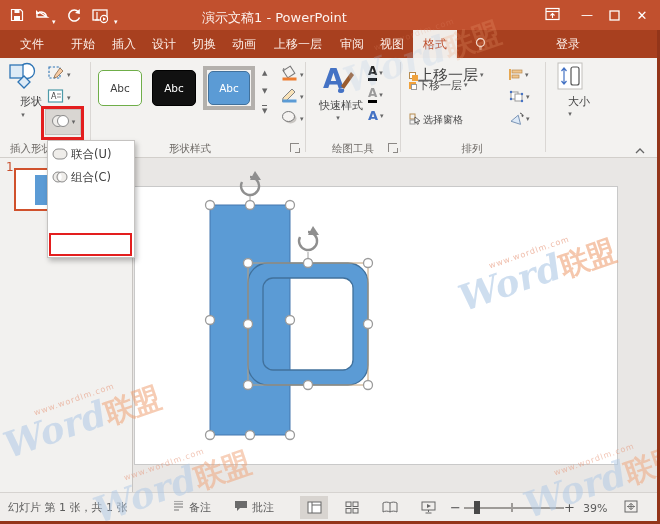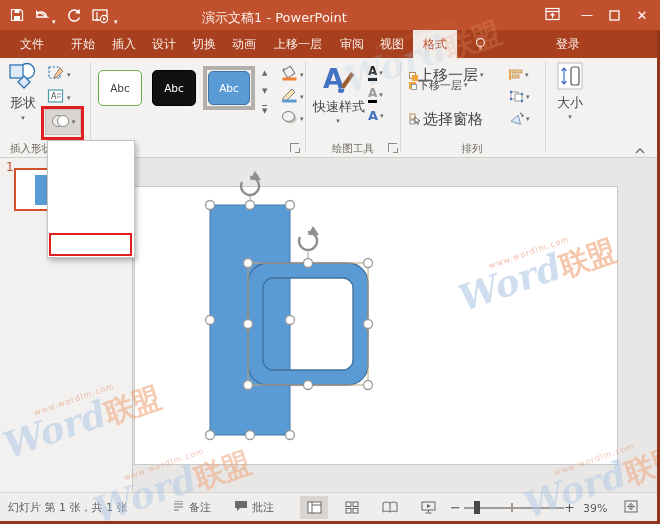--- a/index.html
+++ b/index.html
@@ -18,21 +18,21 @@
   
   .tabrow { left:0; top:30px; width:660px; height:28px; background:#A8401F; }
   .tab { position:absolute; top:0; height:28px; display:flex; align-items:center; justify-content:center; color:#FCEEE8; font-size:12px; }
   .tab.active { background:#F1ECE8; color:#BE4E2C; }
   .tab.dim { color:#EFC4B4; }
 
   
   .ribbon { left:0; top:58px; width:660px; height:100px; background:#F3F2F0; border-bottom:1px solid #D2CFCB; }
   .grp-sep { position:absolute; top:4px; width:1px; height:90px; background:#DAD7D4; }
   .grp-label { position:absolute; top:84px; font-size:10.5px; color:#6E6A66; text-align:center; }
-  .rbtn-label { font-size:13px; color:#444; text-align:center; }
+  .rbtn-label { font-size:11px; color:#444; text-align:right; }
   .dda { font-size:7px; color:#666; line-height:1; }
   .tile { position:absolute; top:12px; width:44px; height:36px; border-radius:5px; display:flex; align-items:center; justify-content:center; font-size:10.5px; }
   .mini-row { position:absolute; display:flex; align-items:center; gap:2px; }
   .sq { display:inline-block; width:7px; height:7px; }
   .launcher { position:absolute; top:85px; width:9px; height:9px; border-left:1px solid #8B8885; border-top:1px solid #8B8885; }
   .launcher:after { content:""; position:absolute; right:-1px; bottom:-1px; width:4px; height:4px; border-right:1.5px solid #8B8885; border-bottom:1.5px solid #8B8885; }
 
   
   .menu { left:47px; top:140px; width:88px; height:118px; background:#FFFFFF; border:1px solid #C5C3C1; box-shadow:2px 3px 5px rgba(0,0,0,.25); z-index:60; }
   .mi { position:absolute; left:1px; width:84px; height:22px; display:flex; align-items:center; }
@@ -217,20 +217,21 @@
   </div>
   <div class="mini-row" style="left:281px;top:51px">
     <span>
       <svg width="17" height="16" viewBox="0 0 17 16">
           <ellipse cx="9.5" cy="9.5" rx="6" ry="5" fill="#C9C6C2"></ellipse>
           <ellipse cx="7.5" cy="7.5" rx="6" ry="5" fill="#F5F3F1" stroke="#777" stroke-width="1"></ellipse>
         </svg>
     </span>
     <span class="dda">▾</span>
   </div>
+  <div class="grp-label" style="left:130px;width:120px">形状样式</div>
   <span class="launcher" style="left:290px"></span>
   <div class="grp-sep" style="left:305px"></div>
 
   <div class="abs" style="left:313px;top:4px;width:50px;height:74px;text-align:center">
     <span>
       <svg width="34" height="32" viewBox="0 0 34 32">
           <text x="2" y="26" font-size="27" font-weight="bold" fill="#4472C4">A</text>
           <path d="M20 24 L30 10 L33 13 L23 27 Z" fill="#9A5B2E"></path>
           <path d="M18 26 q-3 5 2 5 q4 0 3 -4 Z" fill="#4472C4"></path>
         </svg>
@@ -269,21 +270,21 @@
     <span class="dda">▾</span>
   </div>
   <div class="mini-row" style="left:409px;top:52px">
     <span>
       <svg width="12" height="12" viewBox="0 0 12 12">
           <rect x="1" y="1" width="5" height="5" fill="none" stroke="#B78B4F"></rect>
           <rect x="1" y="7" width="5" height="4" fill="none" stroke="#999"></rect>
           <path d="M6 4 L11 8 L8.5 8.3 L9.5 11 L8.3 11.3 L7.3 8.8 L6 10 Z" fill="#fff" stroke="#333" stroke-width="0.7"></path>
         </svg>
     </span>
-    <span class="nw" style="font-size:15px;color:#444">选择窗格</span>
+    <span class="nw" style="font-size:10px;color:#444">选择窗格</span>
   </div>
   <div class="mini-row" style="left:509px;top:8px">
     <span>
       <svg width="14" height="12" viewBox="0 0 14 12">
           <rect x="3" y="1" width="10" height="3" fill="#F0C58C" stroke="#B78B4F" stroke-width="0.7"></rect>
           <rect x="3" y="6" width="7" height="3" fill="#F0C58C" stroke="#B78B4F" stroke-width="0.7"></rect>
           <path d="M1 0 v11" stroke="#E2890F" stroke-width="1.4"></path>
         </svg>
     </span>
     <span class="dda">▾</span>
@@ -378,20 +379,38 @@
       <circle cx="234" cy="103" r="4.5"></circle>
     <circle cx="114" cy="164" r="4.5"></circle>
       <circle cx="234" cy="164" r="4.5"></circle>
     <circle cx="114" cy="225" r="4.5"></circle>
       <circle cx="174" cy="225" r="4.5"></circle>
       <circle cx="234" cy="225" r="4.5"></circle>
   </g>
 </svg>
 
 <div class="abs menu">
+  <div class="mi" style="top:2px">
+    <span class="mic">
+      <svg width="16" height="12" viewBox="0 0 16 12">
+          <path d="M6 1 a5 5 0 0 0 0 10 h4 a5 5 0 0 0 0 -10 Z" fill="#EFEDEA" stroke="#8A8A8A" stroke-width="1"></path>
+        </svg>
+    </span>
+    <span class="mil">联合(U)</span>
+  </div>
+  <div class="mi" style="top:25px">
+    <span class="mic">
+      <svg width="16" height="12" viewBox="0 0 16 12">
+          <circle cx="6" cy="6" r="5" fill="#EFEDEA" stroke="#8A8A8A" stroke-width="1"></circle>
+          <circle cx="10" cy="6" r="5" fill="#EFEDEA" stroke="#8A8A8A" stroke-width="1"></circle>
+          <path d="M8 2.2 a5 5 0 0 0 0 7.6 a5 5 0 0 0 0 -7.6 Z" fill="#FFFFFF"></path>
+        </svg>
+    </span>
+    <span class="mil">组合(C)</span>
+  </div>
 </div>
 
 <div class="abs redbox2" style="left:49px;top:233px;width:83px;height:23px"></div>
 
 <div class="wm" style="left:-20px;top:395px;width:200px;opacity:.55">
   <span class="u">www.wordlm.com</span>
   <span class="w">Word</span><span class="l">联盟</span>
 </div>
 <div class="wm" style="left:430px;top:248px;width:210px;opacity:.6;z-index:12">
   <span class="u">www.wordlm.com</span>

